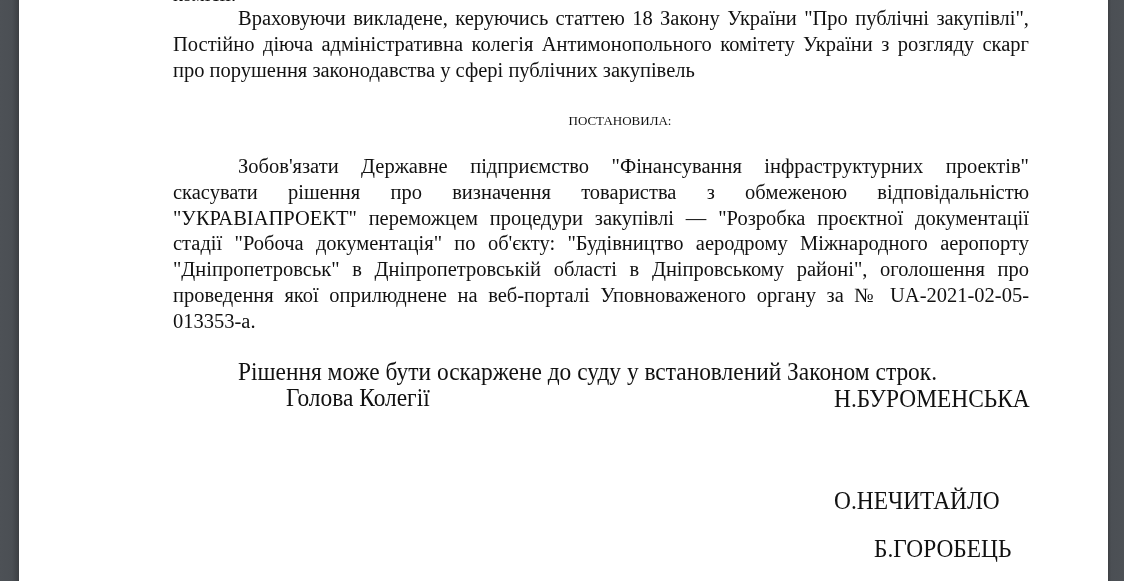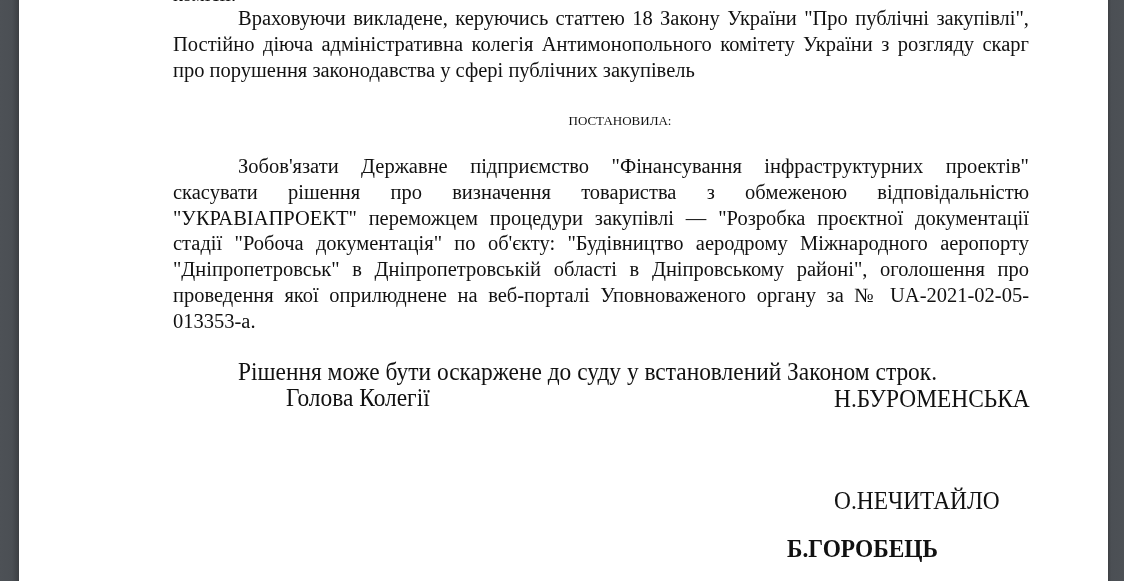--- a/index.html
+++ b/index.html
@@ -108,19 +108,19 @@
       <span class="condensed">Голова Колегії</span>
     </div>
     <div class="line-abs" style="left: 815px; top: 386px;">
       <span class="condensed">Н.БУРОМЕНСЬКА</span>
     </div>
 
     <div class="line-abs" style="left: 815px; top: 460px; margin-top: 28px;">
       <span class="condensed">О.НЕЧИТАЙЛО</span>
     </div>
 
-    <div class="line-abs" style="left: 768px; top: 536px; font-weight: bold;">
+    <div class="line-abs" style="left: 855px; top: 536px;">
       <span class="condensed">Б.ГОРОБЕЦЬ</span>
     </div>
   </div>
 
   <div class="gutter-right"></div>
 </div>
 
 </body></html>

